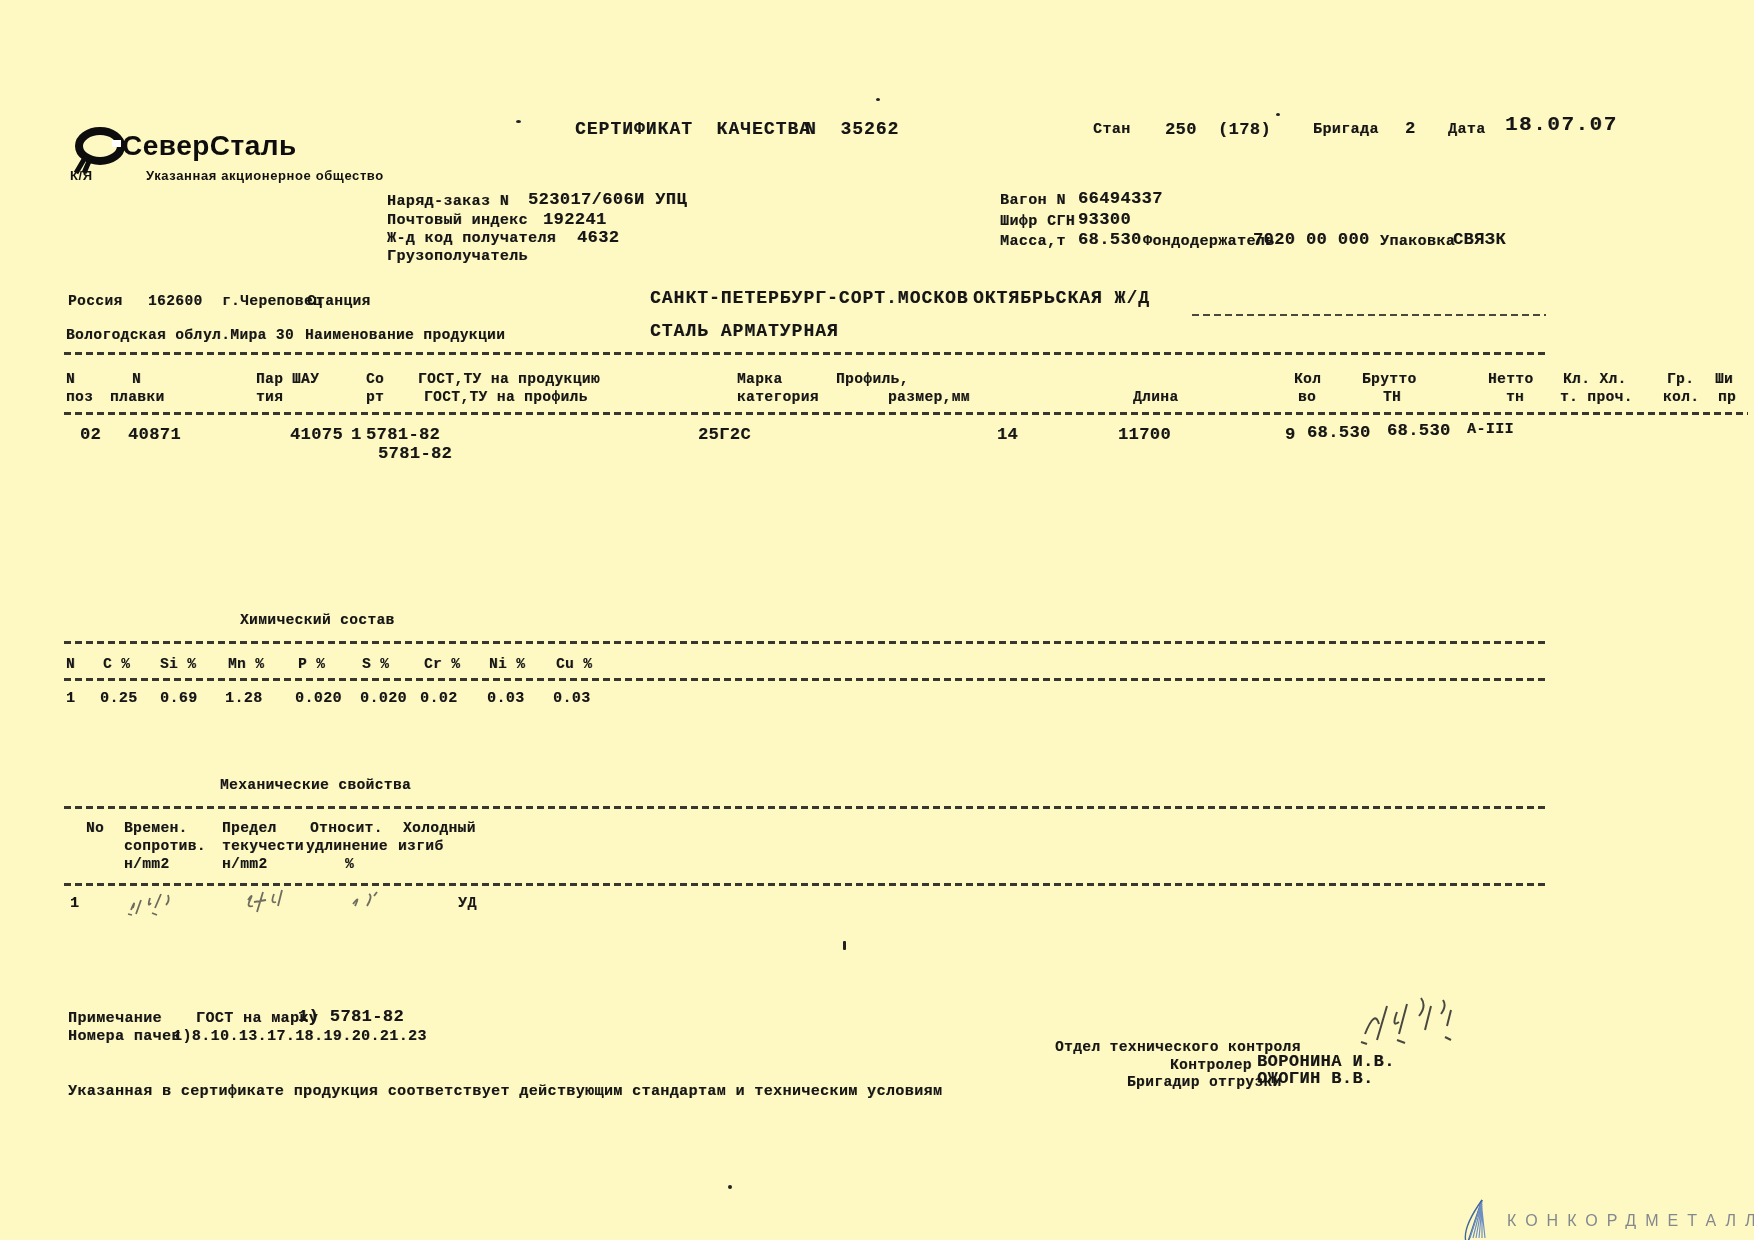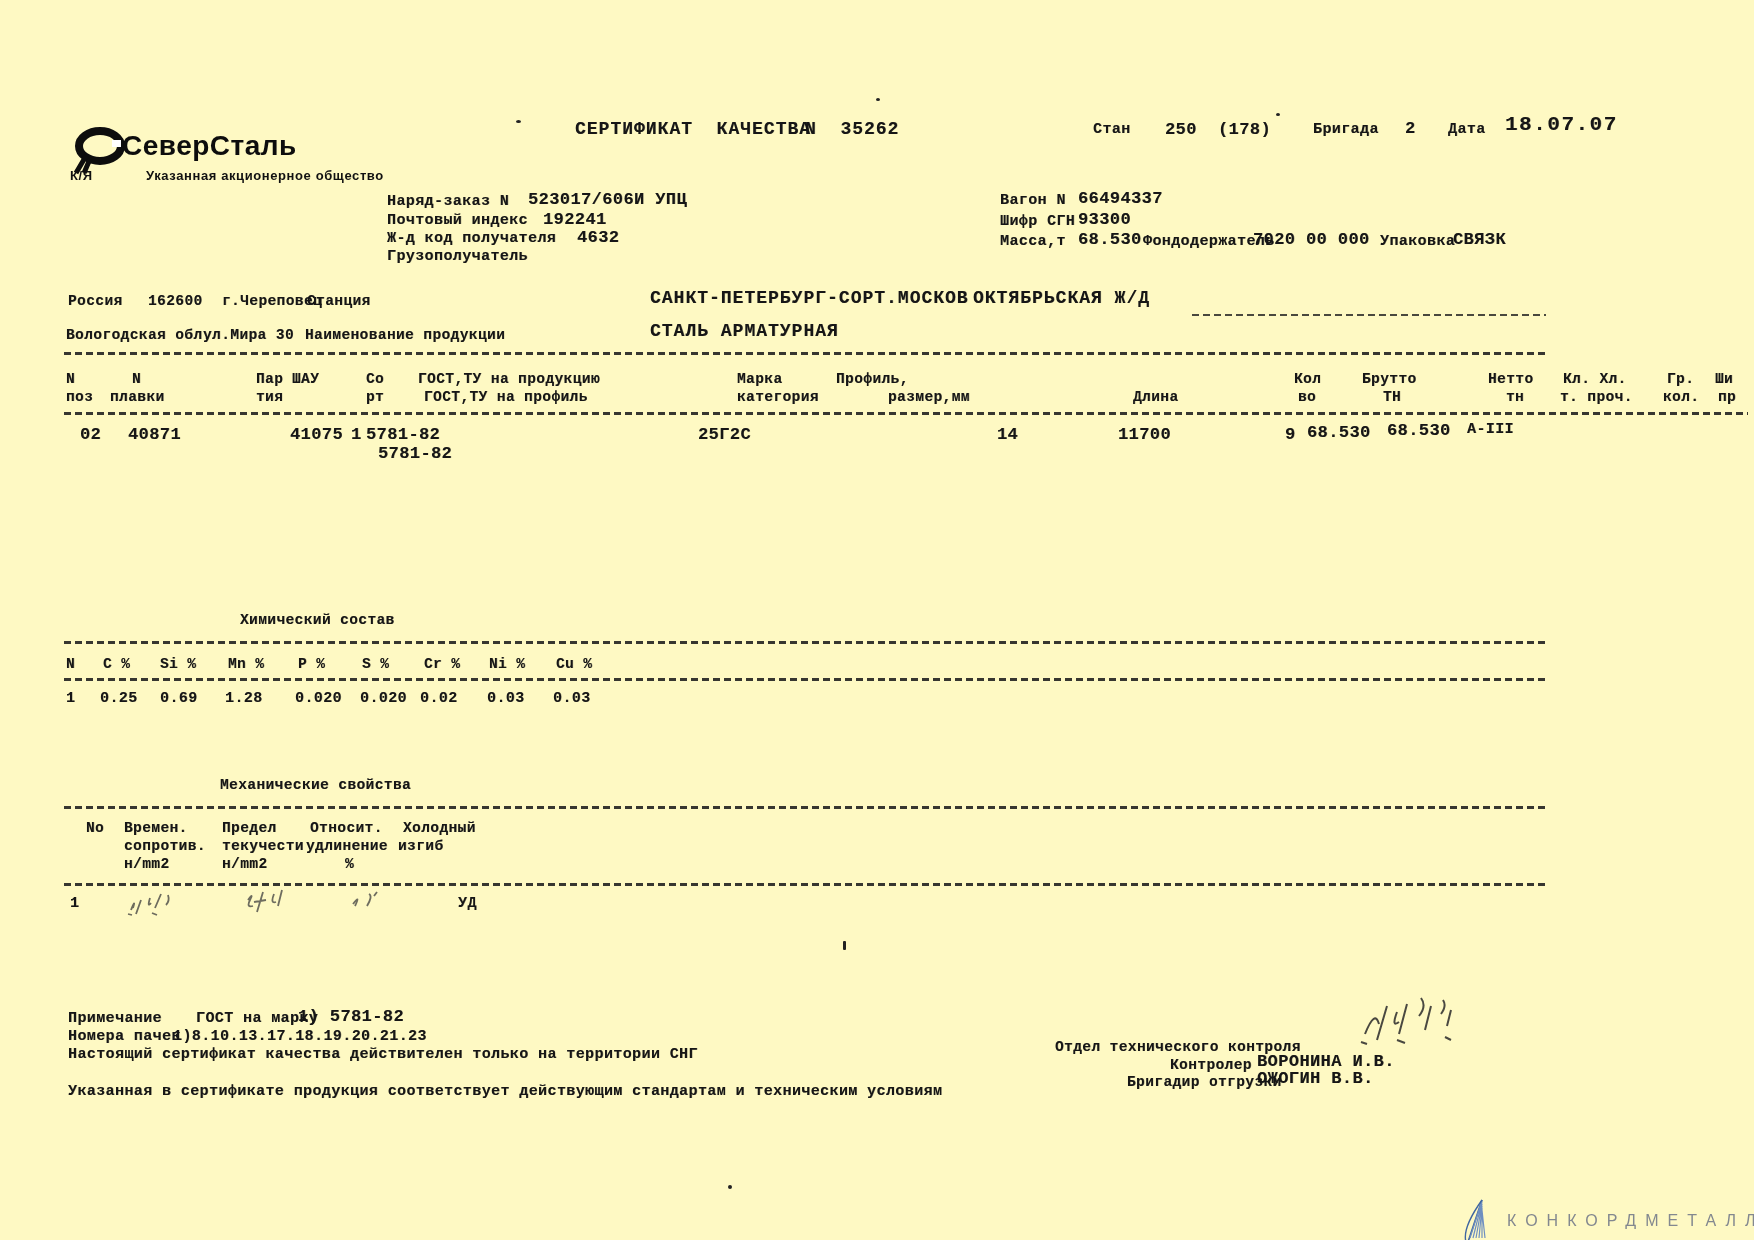--- a/index.html
+++ b/index.html
@@ -181,21 +181,20 @@
       <path d="M8 16 q8 -10 2 2 m14 -12 q4 2 -2 12 m10 -14 l-3 4"></path>
     </g>
   </svg>
   <span class="t" style="left:458px;top:895px">УД</span>
 
   <span class="t" style="left:68px;top:1010px">Примечание</span>
   <span class="t" style="left:196px;top:1010px">ГОСТ на марку</span>
   <span class="t md" style="left:298px;top:1007px">1) 5781-82</span>
   <span class="t" style="left:68px;top:1028px">Номера пачек</span>
   <span class="t" style="left:173px;top:1028px">1)8.10.13.17.18.19.20.21.23</span>
-  <span class="t" style="left:68px;top:1046px">Настоящий сертификат качества действителен только на территории СНГ</span>
   <span class="t" style="left:68px;top:1083px">Указанная в сертификате продукция соответствует действующим стандартам и техническим условиям</span>
 
   <svg style="left:1355px;top:992px" width="170" height="55" viewBox="0 0 170 55">
     <g fill="none" stroke="#2a2a2a" stroke-width="2" opacity=".85">
       <path d="M10 42 q10 -25 14 -10 m8 -18 l-10 34 m20 -28 q-6 16 2 10 m8 -18 l-8 30 m22 -36 q6 8 -2 18 m12 -10 l-6 24 m18 -30 q4 6 -2 14 m10 -4 l-4 16"></path>
       <path d="M6 50 l6 2 m30 -4 l8 3 m40 -6 l6 3"></path>
     </g>
   </svg>
   <span class="t sm" style="left:1055px;top:1039px">Отдел технического контроля</span>
   <span class="t sm" style="left:1170px;top:1057px">Контролер</span>

